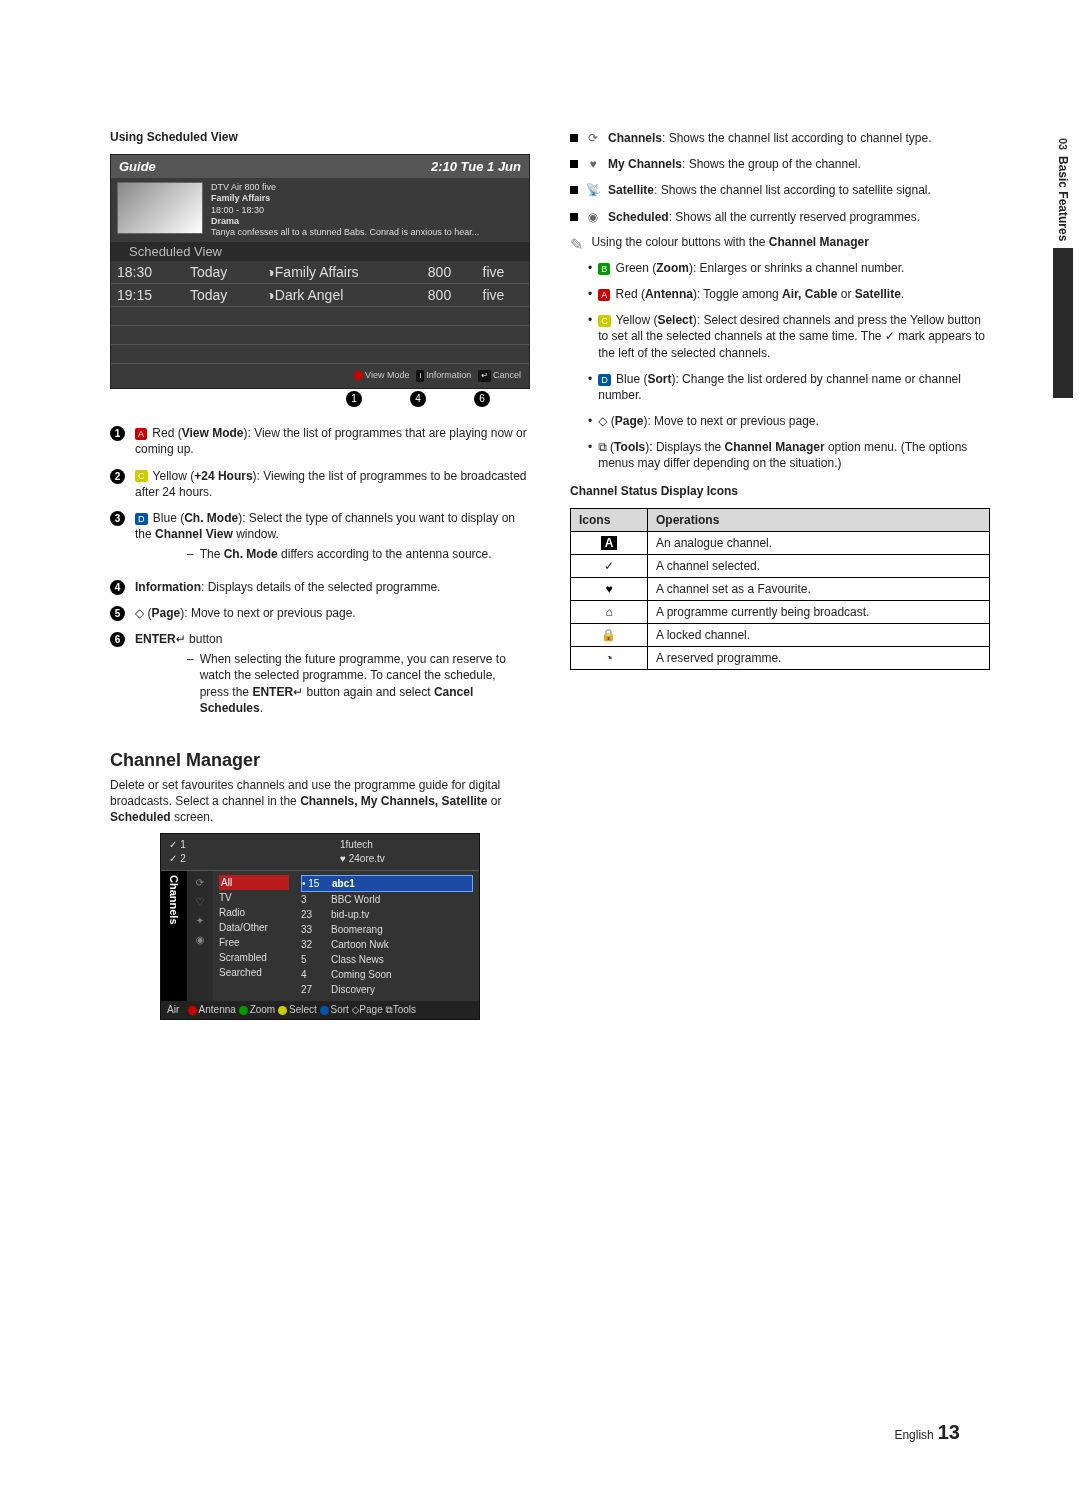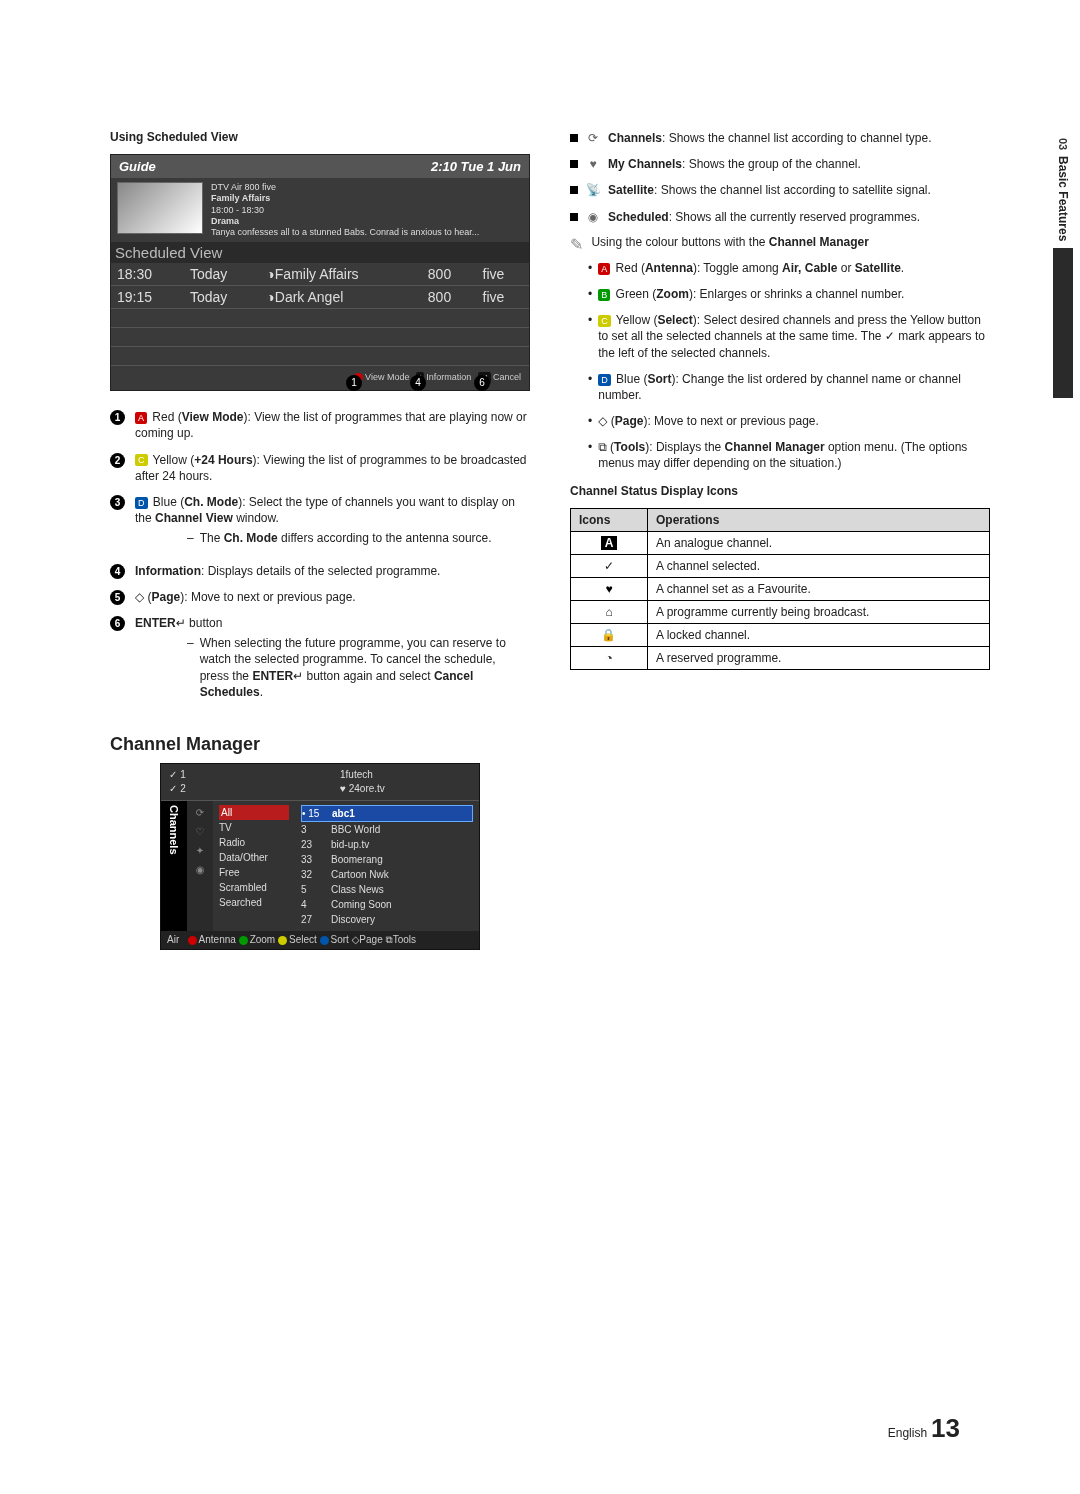--- a/index.html
+++ b/index.html
@@ -9,26 +9,26 @@
   .side-tab{position:absolute;right:0;top:130px;width:34px;height:270px;display:flex;flex-direction:column;align-items:center}
   .side-tab .num{writing-mode:vertical-rl;font-weight:bold;font-size:11px;color:#333;margin-top:8px}
   .side-tab .label{writing-mode:vertical-rl;font-size:12px;font-weight:bold;color:#222;margin-top:6px}
   .side-tab .dark{width:20px;height:150px;background:#2a2a2a;margin-top:6px}
   h4{margin:0 0 10px;font-size:12px;font-weight:bold}
   h2{margin:28px 0 6px;font-size:18px;font-weight:bold}
   p{margin:0 0 8px;line-height:1.35}
   b{font-weight:bold}
 
   
-  .guide{background:#3a3a3a;color:#ddd;font-size:10px;border:1px solid #222;margin-bottom:42px}
+  .guide{background:#3a3a3a;color:#ddd;font-size:10px;border:1px solid #222;margin-bottom:60px}
   .guide-title{background:#555;color:#fff;padding:4px 8px;display:flex;justify-content:space-between;font-style:italic;font-weight:bold;font-size:13px}
   .guide-info{display:flex;padding:4px 6px;gap:8px}
   .thumb{width:84px;height:50px;background:linear-gradient(135deg,#888,#fff);border:1px solid #666}
   .guide-info-text{font-size:9px;line-height:1.25}
-  .sched-label{background:#2a2a2a;color:#bbb;font-size:15px;padding:2px 4px}
+  .sched-label{background:#2a2a2a;color:#bbb;font-size:13px;padding:2px 18px}
   .guide-table{width:100%;border-collapse:collapse;font-size:14px}
   .guide-table td{border-bottom:1px solid #555;padding:3px 6px;white-space:nowrap}
   .guide-empty td{height:12px}
   .guide-footer{text-align:right;color:#ccc;font-size:9px;padding:6px 8px}
   .btn-chip{display:inline-block;background:#111;color:#fff;border-radius:2px;padding:0 3px;margin:0 2px;font-size:8px;line-height:12px}
   .dot{display:inline-block;width:9px;height:9px;border-radius:50%;vertical-align:middle;margin-right:2px}
   .red{background:#c00}.green{background:#090}.yellow{background:#cc0}.blue{background:#05a}
 
   
   .callouts{display:flex;justify-content:flex-end;gap:48px;padding-right:40px;margin:-58px 0 18px}
@@ -72,21 +72,21 @@
   .ul2 li::before{content:"•";flex:0 0 auto}
   .chip{display:inline-block;border:1px solid #555;border-radius:2px;padding:0 3px;font-size:9px;line-height:12px;color:#333;margin-right:2px;vertical-align:middle}
 
   
   table.status{border-collapse:collapse;width:100%;margin-top:6px;font-size:12px}
   table.status th,table.status td{border:1px solid #000;padding:4px 8px;text-align:left;vertical-align:middle}
   table.status th{background:#d9d9d9;font-weight:bold}
   table.status td.ic{text-align:center;width:60px}
 
   .footer{position:absolute;bottom:50px;right:120px;font-size:12px}
-  .footer .pg{font-size:26px;font-weight:bold;margin-left:4px}
+  .footer .pg{font-size:20px;font-weight:bold;margin-left:4px}
   .heart{color:#000}
   .lock{font-weight:bold}
 </style>
 </head>
 <body>
 
 <div class="page">
   <div class="side-tab">
     <span class="num">03</span>
     <span class="label">Basic Features</span>
@@ -182,20 +182,21 @@
             <span class="numcircle">6</span>
             <div class="content"><b>ENTER</b>↵ button<ul class="sub">
                 <li>
                   <span>When selecting the future programme, you can reserve to watch the selected programme. To cancel the schedule, press the <b>ENTER</b>↵ button again and select <b>Cancel Schedules</b>.</span>
                 </li>
               </ul></div>
           </li>
         </ul>
 
       <h2>Channel Manager</h2>
+      <p id="cm-intro">Delete or set favourites channels and use the programme guide for digital broadcasts. Select a channel in the <b>Channels, My Channels, Satellite</b> or <b>Scheduled</b> screen.</p>
 
       <div class="cm-wrap">
         <div class="cm">
           <div class="cm-header">
             <div>
               <div>✓ 1</div>
               <div>✓ 2</div>
             </div>
             <div>
               <div>1futech</div>
@@ -293,24 +294,24 @@
           </div>
         </div>
 
       <div class="note">
         <span class="note-mark">✎</span>
         <span id="note-text">Using the colour buttons with the <b>Channel Manager</b></span>
       </div>
 
       <ul class="ul2" id="ul2">
           <li>
+            <span><span class="chip" style="background:#090;color:#fff;border:none">B</span> Green (<b>Zoom</b>): Enlarges or shrinks a channel number.</span>
+          </li>
+          <li>
             <span><span class="chip" style="background:#c00;color:#fff;border:none">A</span> Red (<b>Antenna</b>): Toggle among <b>Air, Cable</b> or <b>Satellite</b>.</span>
-          </li>
-          <li>
-            <span><span class="chip" style="background:#090;color:#fff;border:none">B</span> Green (<b>Zoom</b>): Enlarges or shrinks a channel number.</span>
           </li>
           <li>
             <span><span class="chip" style="background:#cc0;color:#fff;border:none">C</span> Yellow (<b>Select</b>): Select desired channels and press the Yellow button to set all the selected channels at the same time. The ✓ mark appears to the left of the selected channels.</span>
           </li>
           <li>
             <span><span class="chip" style="background:#05a;color:#fff;border:none">D</span> Blue (<b>Sort</b>): Change the list ordered by channel name or channel number.</span>
           </li>
           <li>
             <span>◇ (<b>Page</b>): Move to next or previous page.</span>
           </li>

